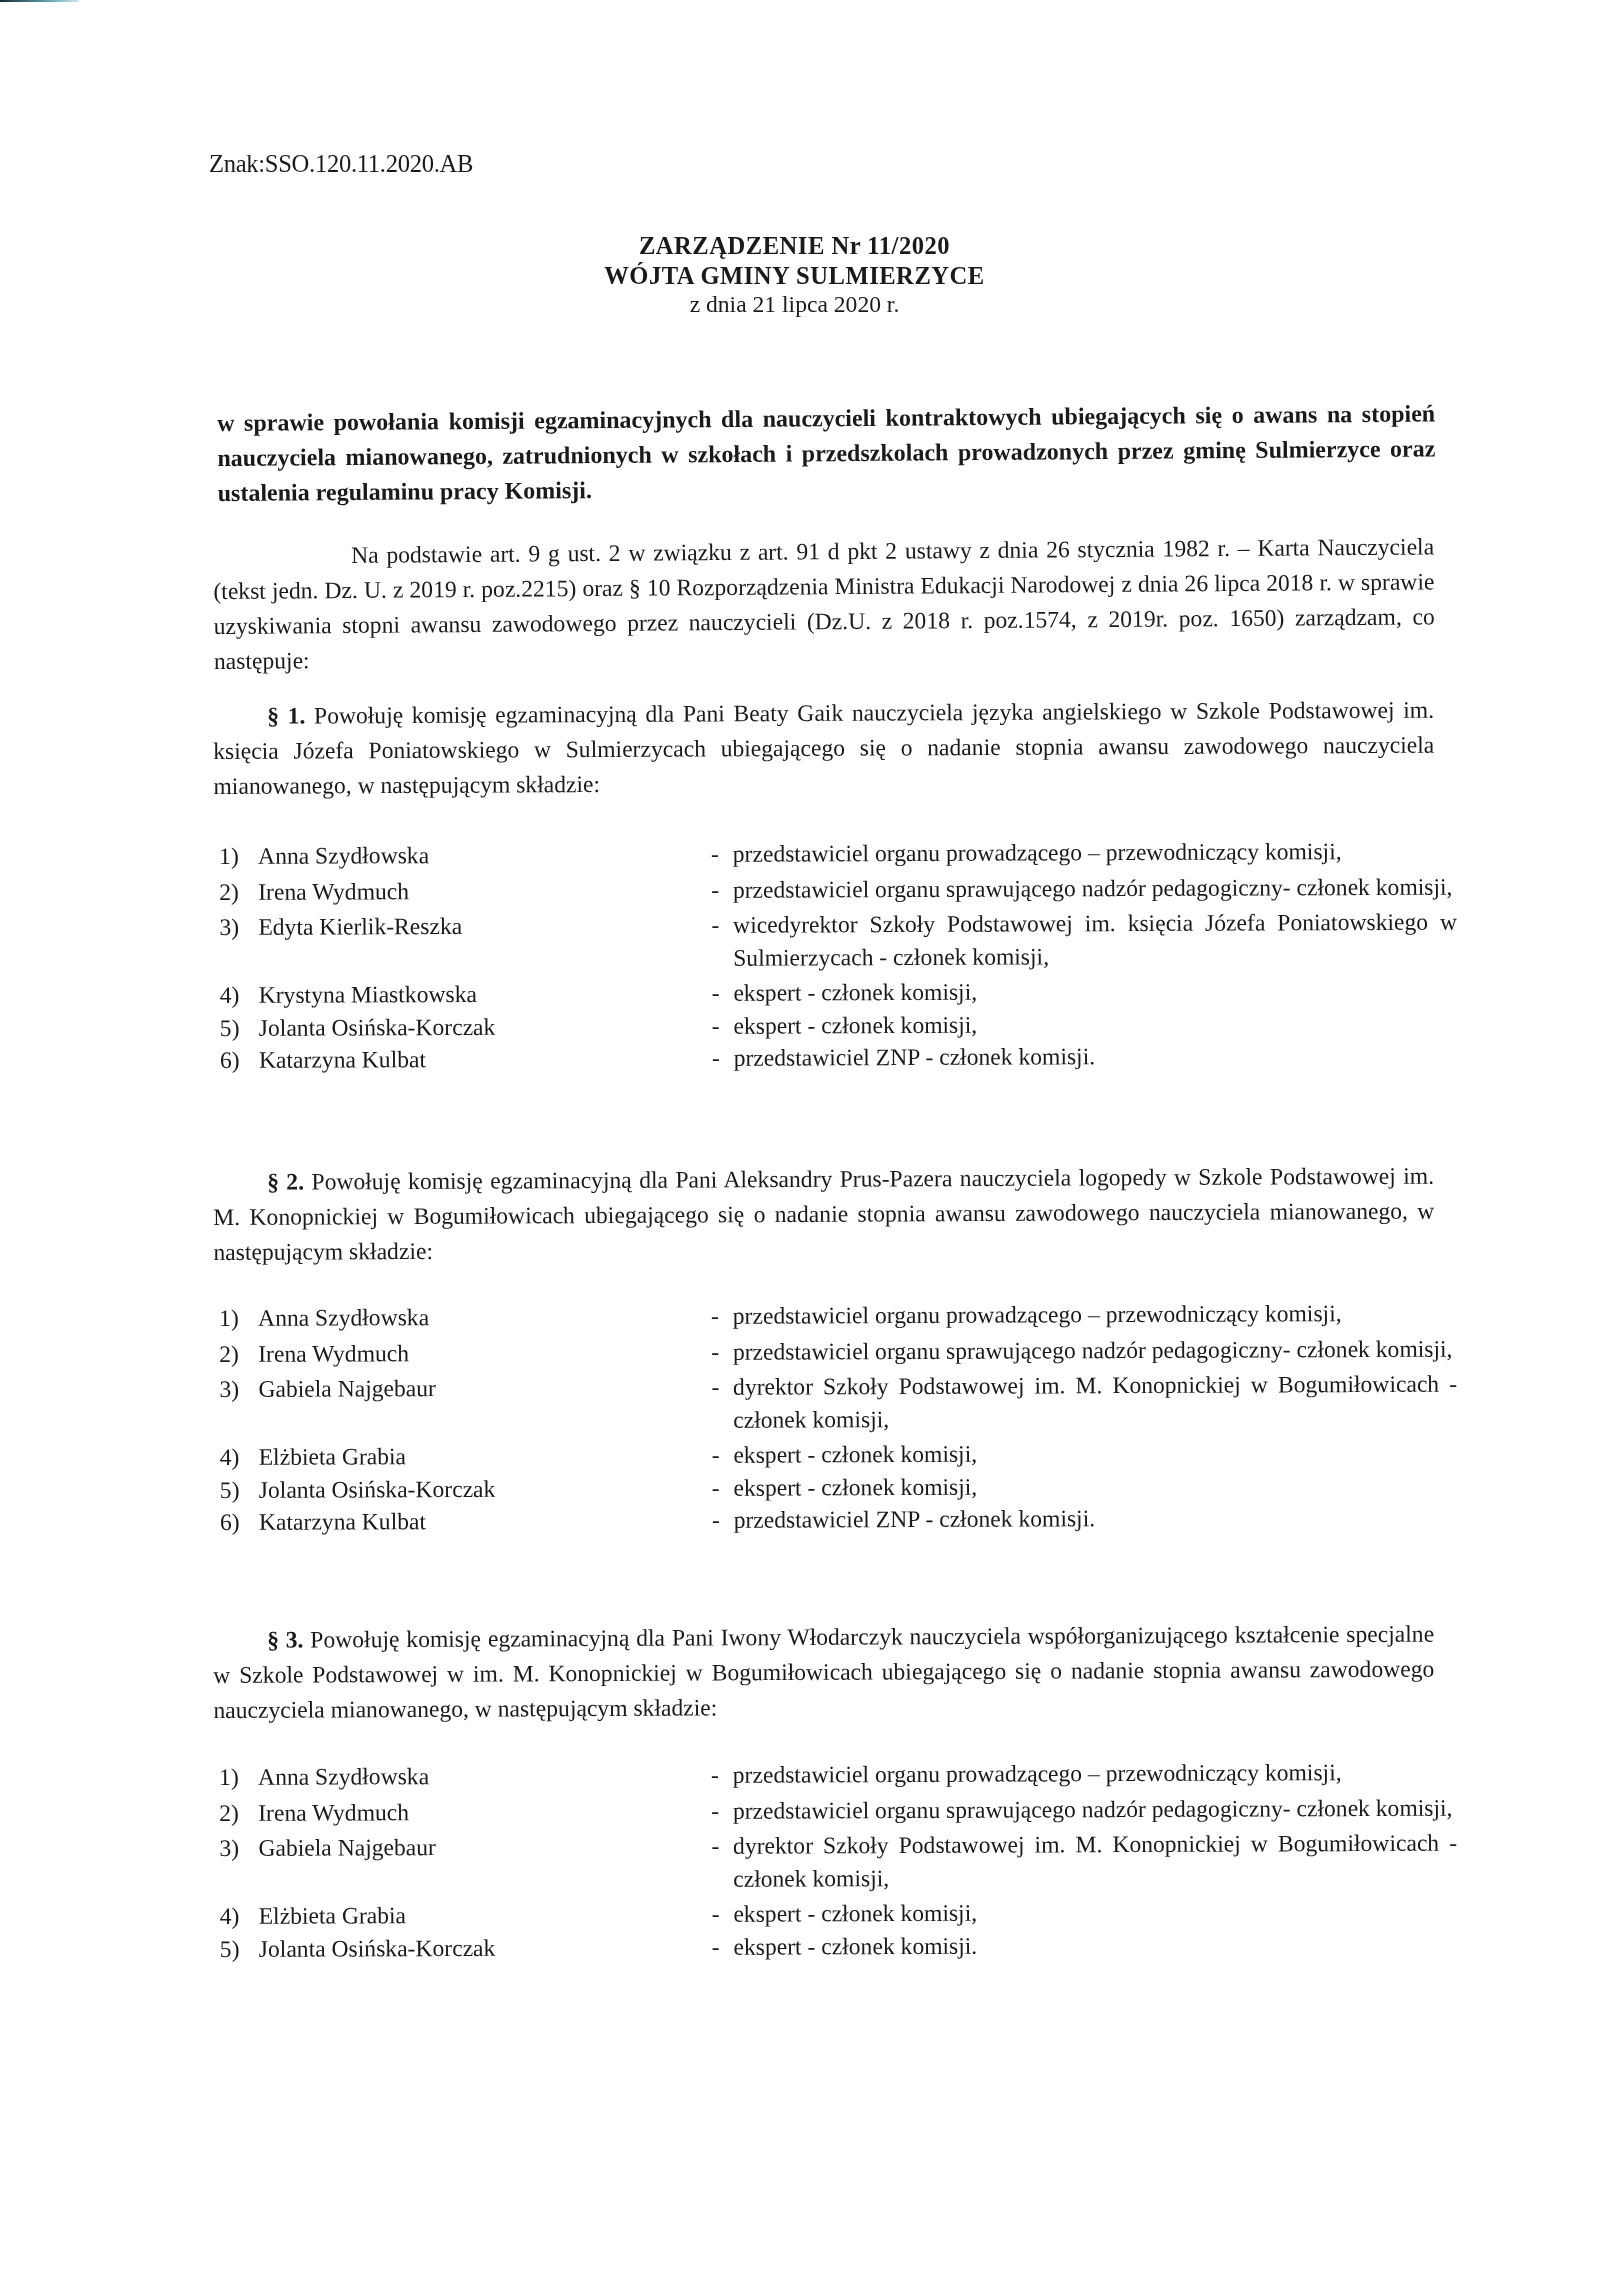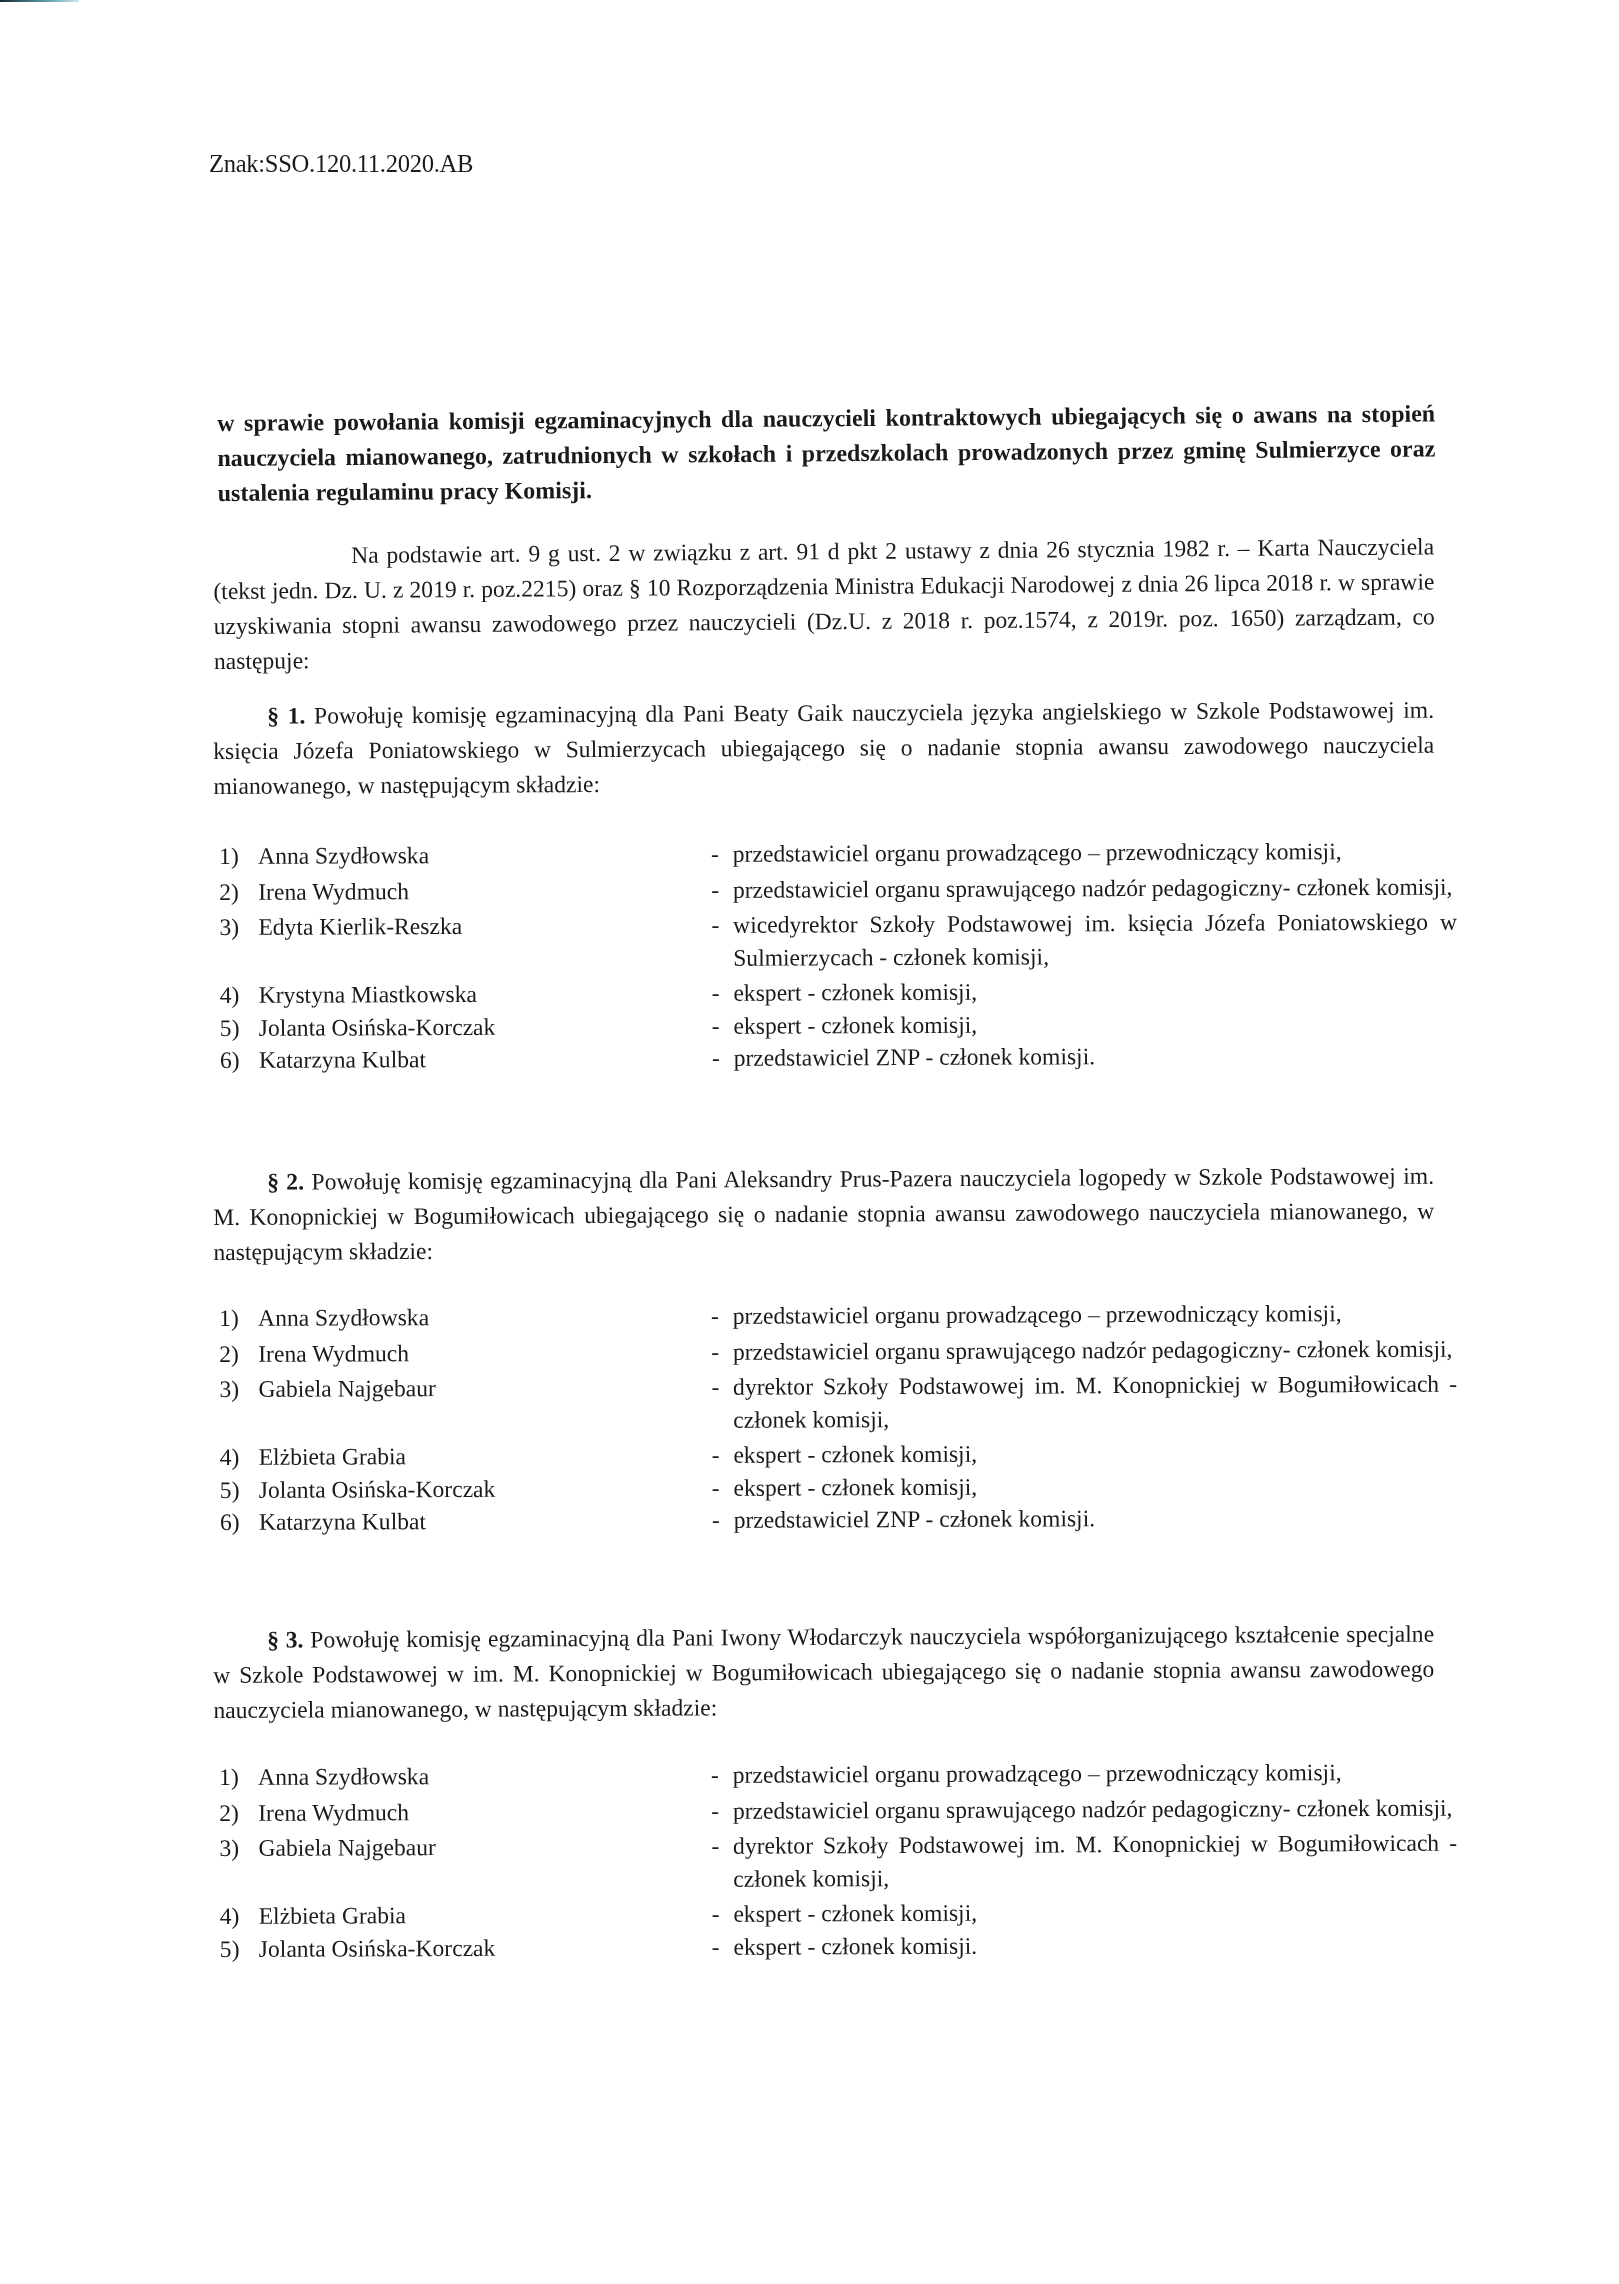--- a/index.html
+++ b/index.html
@@ -122,20 +122,25 @@
   </style>
 </head>
 <body>
 
 <div class="scan-edge"></div>
 
 <div class="page">
 
   <div class="doc-ref">Znak:SSO.120.11.2020.AB</div>
 
+  <div class="title-block">
+    <span class="title-line">ZARZĄDZENIE Nr 11/2020</span>
+    <span class="title-line">WÓJTA GMINY SULMIERZYCE</span>
+    <span class="title-date">z dnia 21 lipca 2020 r.</span>
+  </div>
 
   <div class="subject">w sprawie powołania komisji egzaminacyjnych dla nauczycieli kontraktowych ubiegających się o awans na stopień nauczyciela mianowanego, zatrudnionych w szkołach i przedszkolach prowadzonych przez gminę Sulmierzyce oraz ustalenia regulaminu pracy Komisji.</div>
 
   <div class="basis">Na podstawie art. 9 g ust. 2 w związku z art. 91 d pkt 2 ustawy z dnia 26 stycznia 1982 r. – Karta Nauczyciela (tekst jedn. Dz. U. z 2019 r. poz.2215) oraz § 10 Rozporządzenia Ministra Edukacji Narodowej z dnia 26 lipca 2018 r. w sprawie uzyskiwania stopni awansu zawodowego przez nauczycieli (Dz.U. z 2018 r. poz.1574, z 2019r. poz. 1650) zarządzam, co następuje:</div>
 
   <div class="section" style="top:699px;">
     <span class="para-mark">§ 1.</span><span> Powołuję komisję egzaminacyjną dla Pani Beaty Gaik nauczyciela języka angielskiego w Szkole Podstawowej im. księcia Józefa Poniatowskiego w Sulmierzycach ubiegającego się o nadanie stopnia awansu zawodowego nauczyciela mianowanego, w następującym składzie:</span>
   </div>
   <div class="members" style="top:840px;">
     <div class="member">

